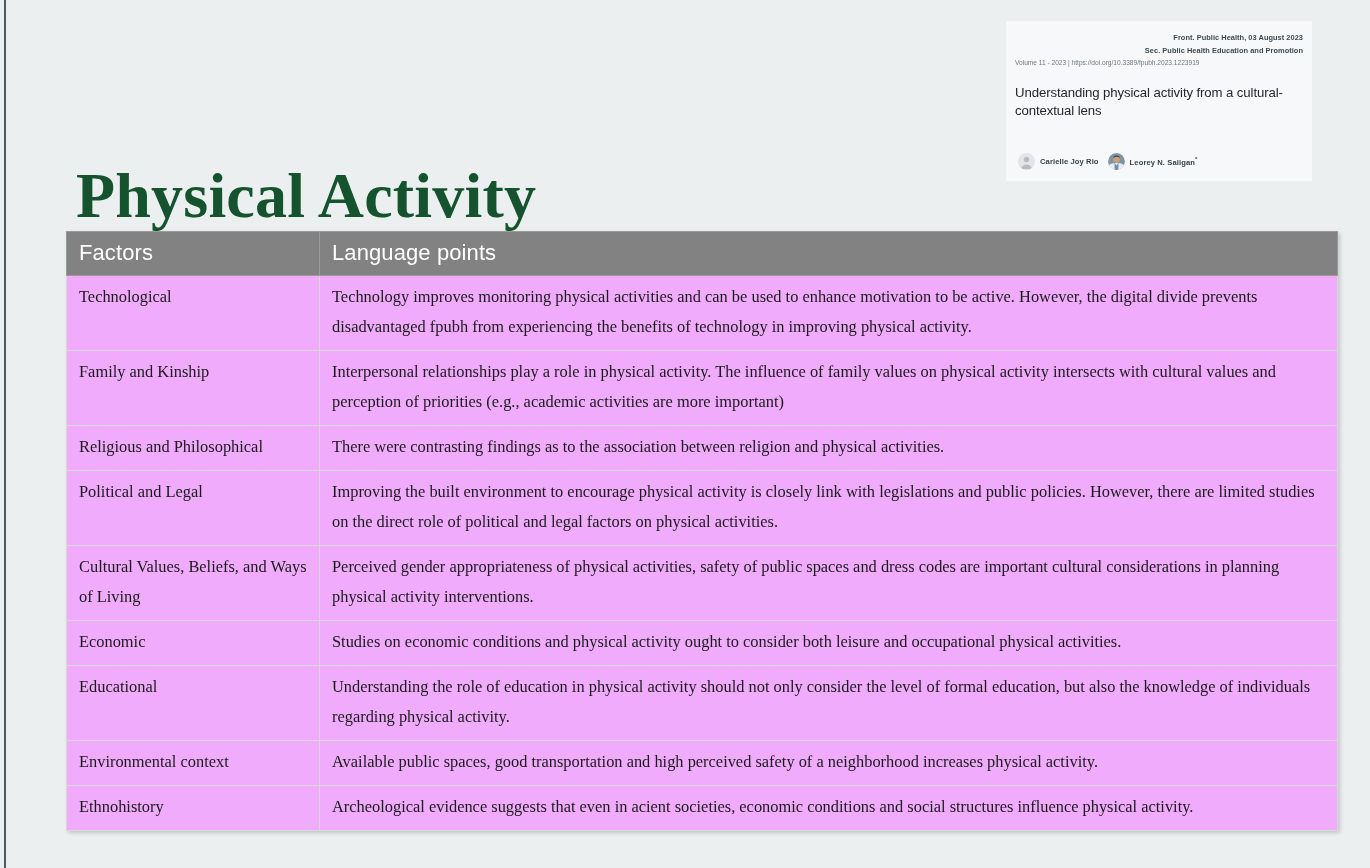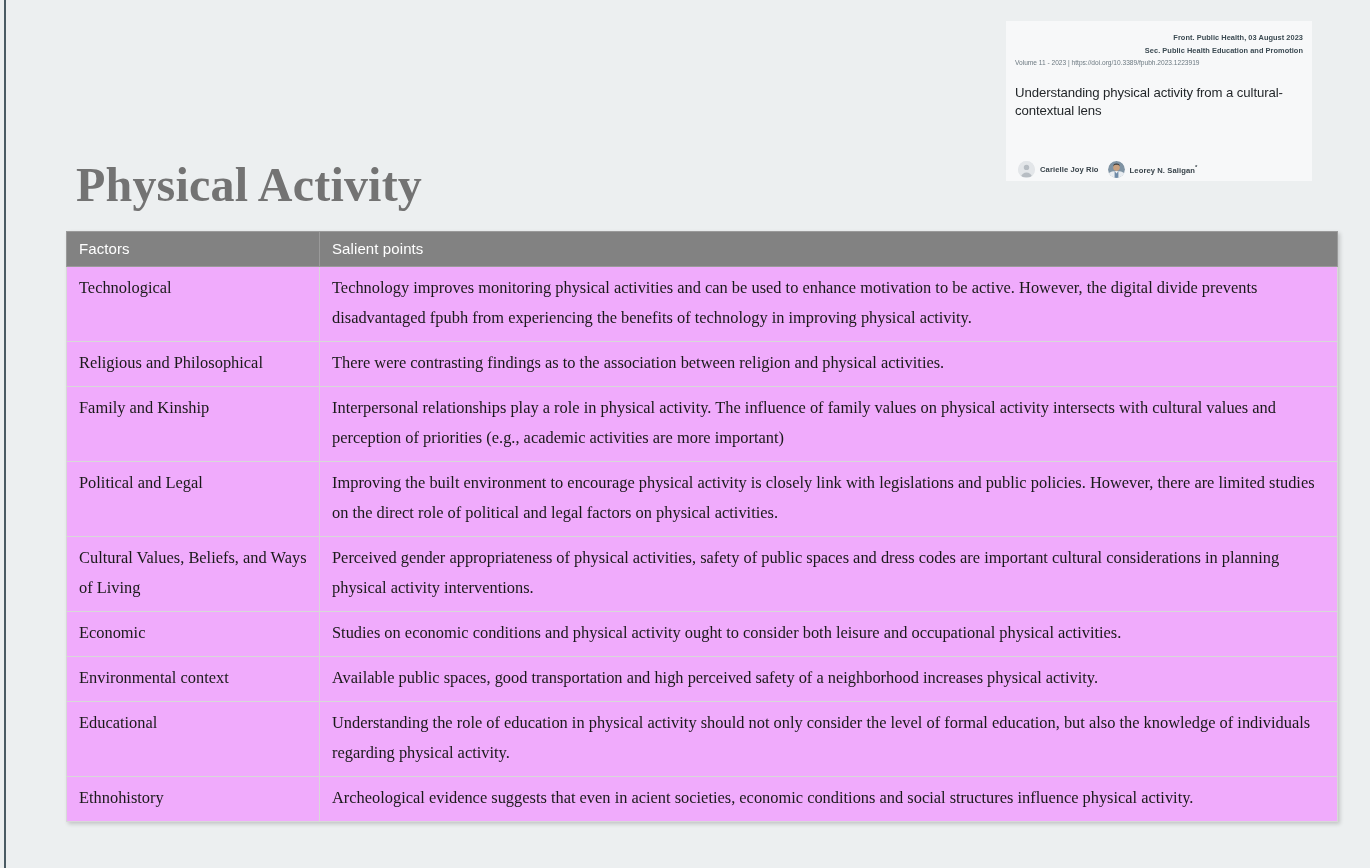--- a/index.html
+++ b/index.html
@@ -24,23 +24,23 @@
     height: 868px;
     background: #4a5b63;
   }
 
   
   .slide-title {
     position: absolute;
     left: 76px;
     top: 112px;
     font-family: "Liberation Serif", "DejaVu Serif", serif;
-    font-size: 48px;
+    font-size: 64px;
     line-height: 82px;
-    color: #737373;
+    color: #14532d;
     letter-spacing: 0.2px;
     white-space: nowrap;
   }
 
   
   .paper-card {
     position: absolute;
     left: 1006px;
     top: 21px;
     width: 306px;
@@ -71,21 +71,21 @@
     font-size: 13.2px;
     line-height: 18.4px;
     color: #23272a;
     font-weight: normal;
     letter-spacing: -0.1px;
     width: 292px;
   }
   .paper-authors {
     position: absolute;
     left: 12px;
-    bottom: 3px;
+    bottom: 11px;
     display: flex;
     align-items: center;
     gap: 9px;
   }
   .author {
     display: flex;
     align-items: center;
     gap: 5px;
   }
   .author-name {
@@ -120,21 +120,21 @@
     border-collapse: collapse;
     width: 100%;
     table-layout: fixed;
     background: #ffffff;
   }
   table.factors-table th {
     background: #828282;
     color: #ffffff;
     font-family: "Liberation Sans", sans-serif;
     font-weight: normal;
-    font-size: 15px;
+    font-size: 22px;
     text-align: left;
     padding: 8px 12px 9px 12px;
     border: 1px solid #9a9a9a;
     letter-spacing: 0.1px;
   }
   table.factors-table th.col-factor { width: 228px; }
   table.factors-table td {
     font-family: "Liberation Serif", "DejaVu Serif", serif;
     font-size: 16.4px;
     line-height: 30px;
@@ -183,55 +183,55 @@
       <span class="author-name"><span>Leorey N. Saligan</span><sup>*</sup></span>
     </div>
   </div>
 </div>
 
 <div class="table-wrap">
   <table class="factors-table">
     <thead>
       <tr>
         <th class="col-factor">Factors</th>
-        <th>Salient points</th>
+        <th>Language points</th>
       </tr>
     </thead>
     <tbody id="table-body">
         <tr>
           <td class="cell-factor">Technological</td>
           <td class="cell-salient">Technology improves monitoring physical activities and can be used to enhance motivation to be active. However, the digital divide prevents disadvantaged fpubh from experiencing the benefits of technology in improving physical activity.</td>
         </tr>
         <tr>
+          <td class="cell-factor">Family and Kinship</td>
+          <td class="cell-salient">Interpersonal relationships play a role in physical activity. The influence of family values on physical activity intersects with cultural values and perception of priorities (e.g., academic activities are more important)</td>
+        </tr>
+        <tr>
           <td class="cell-factor">Religious and Philosophical</td>
           <td class="cell-salient">There were contrasting findings as to the association between religion and physical activities.</td>
         </tr>
         <tr>
-          <td class="cell-factor">Family and Kinship</td>
-          <td class="cell-salient">Interpersonal relationships play a role in physical activity. The influence of family values on physical activity intersects with cultural values and perception of priorities (e.g., academic activities are more important)</td>
-        </tr>
-        <tr>
           <td class="cell-factor">Political and Legal</td>
           <td class="cell-salient">Improving the built environment to encourage physical activity is closely link with legislations and public policies. However, there are limited studies on the direct role of political and legal factors on physical activities.</td>
         </tr>
         <tr>
           <td class="cell-factor">Cultural Values, Beliefs, and Ways of Living</td>
           <td class="cell-salient">Perceived gender appropriateness of physical activities, safety of public spaces and dress codes are important cultural considerations in planning physical activity interventions.</td>
         </tr>
         <tr>
           <td class="cell-factor">Economic</td>
           <td class="cell-salient">Studies on economic conditions and physical activity ought to consider both leisure and occupational physical activities.</td>
         </tr>
         <tr>
+          <td class="cell-factor">Educational</td>
+          <td class="cell-salient">Understanding the role of education in physical activity should not only consider the level of formal education, but also the knowledge of individuals regarding physical activity.</td>
+        </tr>
+        <tr>
           <td class="cell-factor">Environmental context</td>
           <td class="cell-salient">Available public spaces, good transportation and high perceived safety of a neighborhood increases physical activity.</td>
-        </tr>
-        <tr>
-          <td class="cell-factor">Educational</td>
-          <td class="cell-salient">Understanding the role of education in physical activity should not only consider the level of formal education, but also the knowledge of individuals regarding physical activity.</td>
         </tr>
         <tr>
           <td class="cell-factor">Ethnohistory</td>
           <td class="cell-salient">Archeological evidence suggests that even in acient societies, economic conditions and social structures influence physical activity.</td>
         </tr>
       </tbody>
   </table>
 </div>
 
 </body></html>

